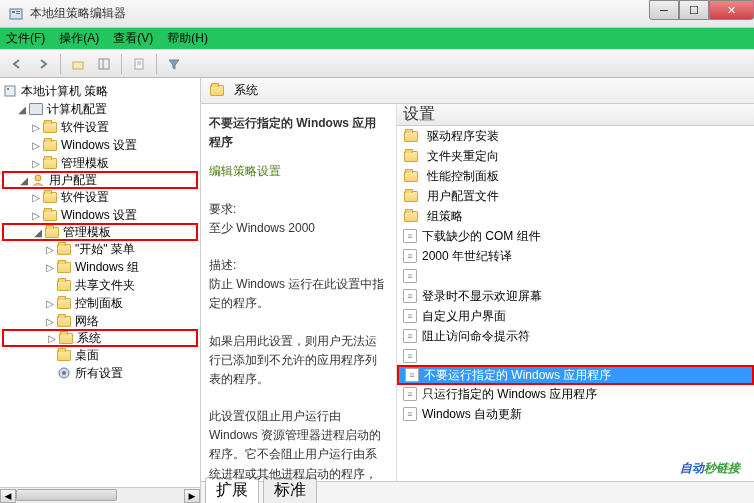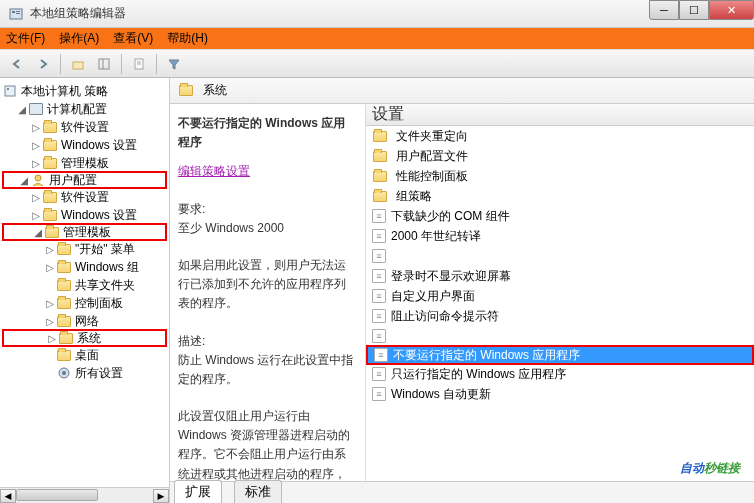--- a/index.html
+++ b/index.html
@@ -6,62 +6,62 @@
 body { background: #fff; width: 754px; height: 503px; overflow: hidden; position: relative; }
 
 .titlebar { height: 28px; background: linear-gradient(to bottom, #f8f8f8, #e8e8e8); border-bottom: 1px solid #ccc; display: flex; align-items: center; padding-left: 8px; position: relative; text-align: center; }
 .titlebar .icon { width: 16px; height: 16px; margin-right: 6px; }
 .title-text { font-size: 12px; color: #333; }
 .win-buttons { position: absolute; right: 0; top: 0; display: flex; }
 .win-btn { width: 30px; height: 20px; border: 1px solid #888; display: flex; align-items: center; justify-content: center; font-size: 11px; background: linear-gradient(to bottom, #f0f0f0, #d0d0d0); }
 .win-btn.min { border-radius: 0 0 0 3px; }
 .win-btn.close { background: linear-gradient(to bottom, #e88, #c44); color: #fff; border-radius: 0 0 3px 0; width: 45px; }
 
-.menubar { height: 22px; background: #f97316; display: flex; align-items: center; padding-left: 6px; gap: 14px; border-bottom: 1px solid #ddd; }
+.menubar { height: 22px; background: #22c55e; display: flex; align-items: center; padding-left: 6px; gap: 14px; border-bottom: 1px solid #ddd; }
 .menu-item { color: #000; cursor: default; }
 
 .toolbar { height: 28px; background: linear-gradient(to bottom, #f8f8f8, #e4e4e4); border-bottom: 1px solid #bbb; display: flex; align-items: center; padding-left: 6px; gap: 4px; }
 .tool-btn { width: 22px; height: 22px; display: flex; align-items: center; justify-content: center; border: 1px solid transparent; border-radius: 2px; opacity: 0.7; }
 .tool-sep { width: 1px; height: 20px; background: #bbb; margin: 0 2px; }
 
 .main { display: flex; height: calc(503px - 28px - 22px - 28px); }
 
-.tree-panel { width: 170px; border-right: 1px solid #ccc; background: #fff; overflow: hidden; padding: 4px 2px; position: relative; }
+.tree-panel { width: 201px; border-right: 1px solid #ccc; background: #fff; overflow: hidden; padding: 4px 2px; position: relative; }
 .tree-item { display: flex; align-items: center; height: 18px; white-space: nowrap; cursor: default; }
 .tree-arrow { width: 12px; text-align: center; color: #666; font-size: 10px; }
 .tree-icon { width: 16px; height: 14px; margin-right: 3px; display: inline-flex; align-items: center; justify-content: center; }
 .folder-icon { background: linear-gradient(to bottom, #fce9a5, #f5d471); border: 1px solid #d4a840; border-radius: 1px; width: 14px; height: 11px; position: relative; }
 .folder-icon::before { content: ''; position: absolute; top: -3px; left: 0; width: 6px; height: 3px; background: #f5d471; border: 1px solid #d4a840; border-bottom: none; border-radius: 1px 1px 0 0; }
 .comp-icon { width: 14px; height: 12px; background: #e0e8f0; border: 1px solid #789; border-radius: 1px; }
 .redbox { border: 2px solid #e00; padding: 0 2px; margin: -1px 0; }
 .indent-1 { padding-left: 14px; }
 .indent-2 { padding-left: 28px; }
 .indent-3 { padding-left: 42px; }
 
 .content-panel { flex: 1; display: flex; flex-direction: column; overflow: hidden; }
 .content-header { height: 26px; background: linear-gradient(to bottom, #fafafa, #eee); border-bottom: 1px solid #ccc; display: flex; align-items: center; padding-left: 8px; gap: 6px; }
 
 .content-body { flex: 1; display: flex; overflow: hidden; position: relative; }
 
 .detail-pane { width: 195px; padding: 10px 8px; font-size: 12px; color: #333; line-height: 1.6; overflow: hidden; }
 .detail-title { font-weight: bold; margin-bottom: 10px; }
-.detail-link { color: #a21caf; text-decoration: underline; cursor: pointer; }
+.detail-link { color: #4d7c0f; cursor: pointer; }
 .detail-section { margin-top: 18px; }
 
 .list-pane { flex: 1; border-left: 1px solid #ddd; overflow: hidden; position: relative; }
 .list-header { height: 22px; background: linear-gradient(to bottom, #fafafa, #eaeaea); border-bottom: 1px solid #ccc; display: flex; align-items: center; padding-left: 6px; font-size: 16px; color: #333; }
 .list-body { overflow-y: auto; height: calc(100% - 22px); }
 .list-row { height: 20px; display: flex; align-items: center; padding-left: 6px; gap: 5px; cursor: default; white-space: nowrap; }
 .list-row.selected { background: #3399ff; color: #fff; }
 .list-row.selected.redbox { background: #3399ff; }
 .setting-icon { width: 14px; height: 14px; background: #fff; border: 1px solid #aaa; border-radius: 1px; display: inline-flex; align-items: center; justify-content: center; font-size: 9px; color: #888; }
 .list-row.selected .setting-icon { background: #fff; }
 
 .tabs { height: 22px; border-top: 1px solid #ccc; display: flex; align-items: flex-end; padding-left: 4px; background: #f4f4f4; }
-.tab { padding: 2px 10px; border: 1px solid #bbb; border-bottom: none; background: #fff; margin-right: 12px; border-radius: 3px 3px 0 0; font-size: 13px; }
+.tab { padding: 2px 10px; border: 1px solid #bbb; border-bottom: none; background: #fff; margin-right: 4px; border-radius: 3px 3px 0 0; font-size: 16px; }
 .tab.inactive { background: #eee; }
 
 .watermark { position: absolute; right: 10px; bottom: 25px; font-size: 24px; font-style: italic; font-weight: bold; pointer-events: none; }
 .watermark .blue { color: #1e60c8; }
 .watermark .green { color: #3a9c3a; }
 .watermark .wb { background: rgba(255,255,255,0.7); padding: 0 4px; border-radius: 4px; }
 
 .hscroll { height: 16px; background: #f0f0f0; border-top: 1px solid #ccc; display: flex; align-items: center; }
 .hscroll-btn { width: 16px; height: 14px; background: linear-gradient(to bottom,#f8f8f8,#ddd); border: 1px solid #aaa; display:flex; align-items:center; justify-content:center; font-size:9px; }
 .hscroll-track { flex:1; height:14px; background:#eee; position:relative; }
@@ -281,48 +281,54 @@
     </div>
 
     <div class="content-body">
       <div class="detail-pane">
         <div class="detail-title">不要运行指定的 Windows 应用程序</div>
         <div><span class="detail-link">编辑策略设置</span></div>
         <div class="detail-section">
           <div>要求:</div>
           <div>至少 Windows 2000</div>
         </div>
-        <div class="detail-section">如果启用此设置，则用户无法运行已添加到不允许的应用程序列表的程序。</div>
         <div class="detail-section">
           <div>描述:</div>
           <div>防止 Windows 运行在此设置中指定的程序。</div>
         </div>
+        <div class="detail-section">如果启用此设置，则用户无法运行已添加到不允许的应用程序列表的程序。</div>
         <div class="detail-section">此设置仅阻止用户运行由 Windows 资源管理器进程启动的程序。它不会阻止用户运行由系统进程或其他进程启动的程序，如任务管理器。另外，如果允许用户使用命令提示符(Cmd.exe)，此设</div>
       </div>
 
       <div class="list-pane">
         <div class="list-header">设置</div>
         <div class="list-body">
           <div class="list-row">
               <span class="tree-icon">
                 <span class="folder-icon"></span>
               </span>
+              <span>驱动程序安装</span>
+            </div>
+          <div class="list-row">
+              <span class="tree-icon">
+                <span class="folder-icon"></span>
+              </span>
               <span>文件夹重定向</span>
             </div>
           <div class="list-row">
               <span class="tree-icon">
                 <span class="folder-icon"></span>
               </span>
+              <span>性能控制面板</span>
+            </div>
+          <div class="list-row">
+              <span class="tree-icon">
+                <span class="folder-icon"></span>
+              </span>
               <span>用户配置文件</span>
-            </div>
-          <div class="list-row">
-              <span class="tree-icon">
-                <span class="folder-icon"></span>
-              </span>
-              <span>性能控制面板</span>
             </div>
           <div class="list-row">
               <span class="tree-icon">
                 <span class="folder-icon"></span>
               </span>
               <span>组策略</span>
             </div>
           <div class="list-row">
               <span class="setting-icon">≡</span>
               <span>下载缺少的 COM 组件</span>

